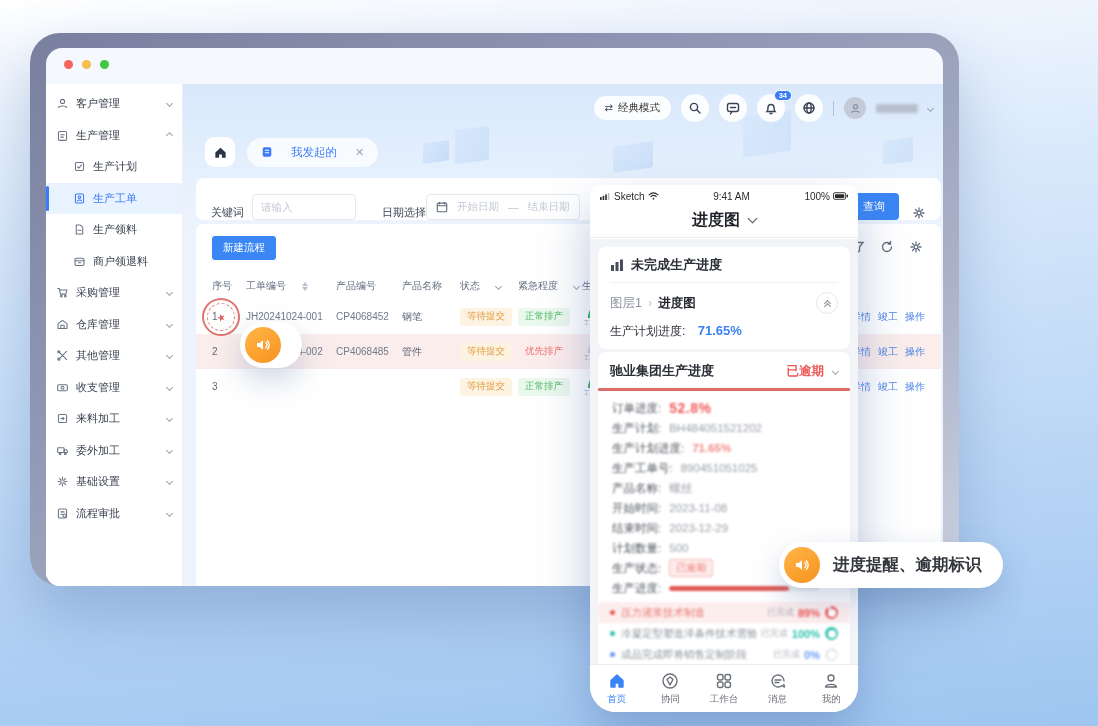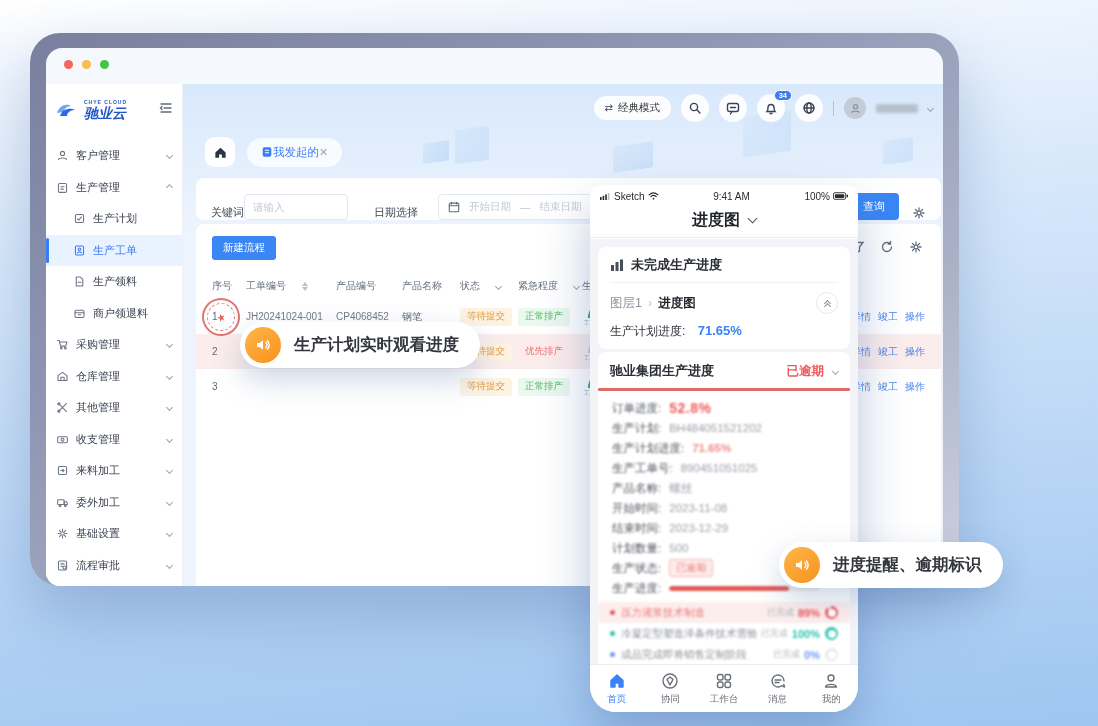--- a/index.html
+++ b/index.html
@@ -45,28 +45,28 @@
 .tb-ic svg{width:14px;height:14px}
 .tb-ic svg *{stroke:#3b4256;fill:none;stroke-width:1.4;stroke-linecap:round}
 .nbadge{position:absolute;top:-4px;right:-7px;background:#3a7bf7;color:#fff;font-size:7.5px;font-weight:700;padding:0 4px;border-radius:8px;border:1.5px solid #fff}
 .tb-div{width:1px;height:15px;background:rgba(110,130,165,.4)}
 .avatar{width:22px;height:22px;border-radius:50%;background:#c3cbd9;display:flex;align-items:center;justify-content:center}
 .avatar svg{width:13px;height:13px}
 .avatar svg *{stroke:#8a93a5;fill:none;stroke-width:1.4}
 .redact{width:42px;height:9px;background:#b6bfcd;border-radius:2px;filter:blur(1.6px)}
 .tabrow{position:absolute;top:53px;left:22px;display:flex;gap:12px;align-items:center;z-index:3}
 .home-btn{width:30px;height:30px;border-radius:9px;background:rgba(255,255,255,.95);display:flex;align-items:center;justify-content:center;cursor:pointer}
-.tab-pill{display:flex;align-items:center;gap:0;background:rgba(255,255,255,.75);border-radius:16px;padding:7px 14px;font-size:11.5px;color:#3a7bf7;cursor:pointer}
+.tab-pill{display:flex;align-items:center;gap:18px;background:rgba(255,255,255,.75);border-radius:16px;padding:7px 14px;font-size:11.5px;color:#3a7bf7;cursor:pointer}
 .tab-x{color:#9aa7bb;font-size:11px;line-height:1}
 
 .filter-card{position:absolute;left:13px;right:2px;top:94px;height:42px;background:#fff;border-radius:8px;display:flex;align-items:flex-end;padding:0 15px;font-size:11px;color:#3f4754;z-index:2}
 .f-label{flex:none}
-.f-input{width:104px;height:26px;border:1px solid #e3e8f0;border-radius:4px;padding:0 8px;font-size:10.5px;color:#555;outline:none;background:#fff}
+.f-input{width:104px;height:26px;border:1px solid #e3e8f0;border-radius:4px;padding:0 8px;font-size:10.5px;color:#555;margin-left:8px;outline:none;background:#fff}
 .f-input::placeholder{color:#c3c9d4}
-.date-box{height:26px;border:1px solid #e3e8f0;border-radius:4px;display:flex;align-items:center;gap:9px;padding:0 9px;color:#c3c9d4;font-size:10.5px;margin-left:20px;cursor:pointer}
+.date-box{height:26px;border:1px solid #e3e8f0;border-radius:4px;display:flex;align-items:center;gap:9px;padding:0 9px;color:#c3c9d4;font-size:10.5px;margin-left:0;cursor:pointer}
 .ml26{margin-left:26px}.ml12{margin-left:12px}
 .query-btn{margin-left:auto;background:#3a86f5;color:#fff;font-size:11px;padding:6px 14px;border-radius:4px;cursor:pointer}
 .gear-sp{margin-left:13px;cursor:pointer;display:flex}
 .ic14{width:14px;height:14px}
 .ic14 *{stroke:#5f6b7a;fill:none;stroke-width:1.3;stroke-linecap:round}
 
 .table-card{position:absolute;left:13px;right:2px;top:140px;bottom:0;background:#fff;border-radius:8px 8px 0 0;padding:12px 16px;z-index:2}
 .new-btn{background:#3a86f5;color:#fff;font-size:10.5px;padding:5px 11px;border-radius:3px;display:inline-block;cursor:pointer}
 .t-tools{position:absolute;right:18px;top:16px;display:flex;gap:15px}
 .t-tools span{cursor:pointer;display:flex}
@@ -159,35 +159,20 @@
   <div class="window">
     <div class="dots">
       <span class="dot" style="background:#f5655b"></span>
       <span class="dot" style="background:#f6bd4f"></span>
       <span class="dot" style="background:#43c645"></span>
     </div>
 
     <div class="app">
 
       <div class="sidebar">
-        <div class="logo-row">
-          <svg width="24" height="18" viewBox="0 0 24 18">
-            <path d="M2 12 C4 4 12 2 16 5 C12 5 9 8 9 11 Z" fill="#6fa8ec"></path>
-            <path d="M5 15 C7 8 15 6 20 9 C15 9 12 12 12 15 Z" fill="#2d6ae3"></path>
-          </svg>
-          <span class="brand">
-            <span class="tag">CHYE CLOUD</span>
-            <span class="nm">驰业云</span>
-          </span>
-          <span class="fold">
-            <svg class="ic14" viewBox="0 0 14 14">
-                <path d="M2 3h10M5 7h7M2 11h10M3 5.5 1.5 7 3 8.5"></path>
-              </svg>
-          </span>
-        </div>
         <div class="menu">
           <div class="s-item">
             <svg class="si" viewBox="0 0 16 16">
                 <circle cx="8" cy="5.5" r="2.6"></circle>
                 <path d="M3 13c1-2.6 9-2.6 10 0"></path>
               </svg>
             <span>客户管理</span>
               <i class="chev mla"></i>
           </div>
           <div class="s-item">
@@ -534,21 +519,20 @@
     </div>
   </div>
 
   <div class="callout c1">
     <span class="spk">
       <svg width="16" height="16" viewBox="0 0 24 24">
           <path d="M3 9v6h4l5 4V5L7 9H3z" fill="#fff"></path>
           <path d="M16 8a5 5 0 0 1 0 8M18.5 5.5a9 9 0 0 1 0 13" stroke="#fff" stroke-width="2" fill="none" stroke-linecap="round"></path>
         </svg>
     </span>
-    <span class="callout-text">生产计划实时观看进度</span>
   </div>
 
   <div class="phone">
     <div class="p-status">
       <span class="grp">
         <svg width="11" height="8" viewBox="0 0 11 8">
             <rect x="0" y="5" width="1.6" height="3" fill="#2c2c2e"></rect>
             <rect x="2.6" y="3.8" width="1.6" height="4.2" fill="#2c2c2e"></rect>
             <rect x="5.2" y="2.4" width="1.6" height="5.6" fill="#2c2c2e"></rect>
             <rect x="7.8" y="1" width="1.6" height="7" fill="#b9bcc2"></rect>

